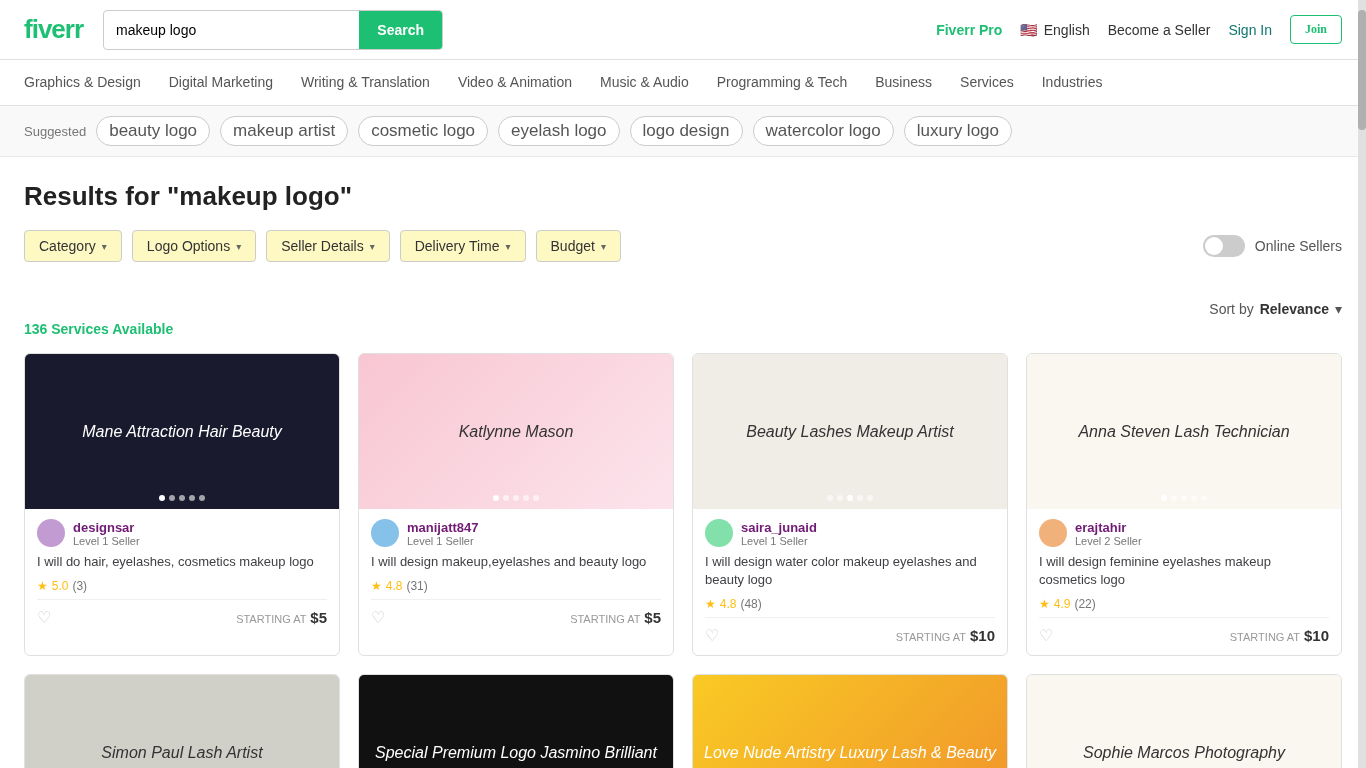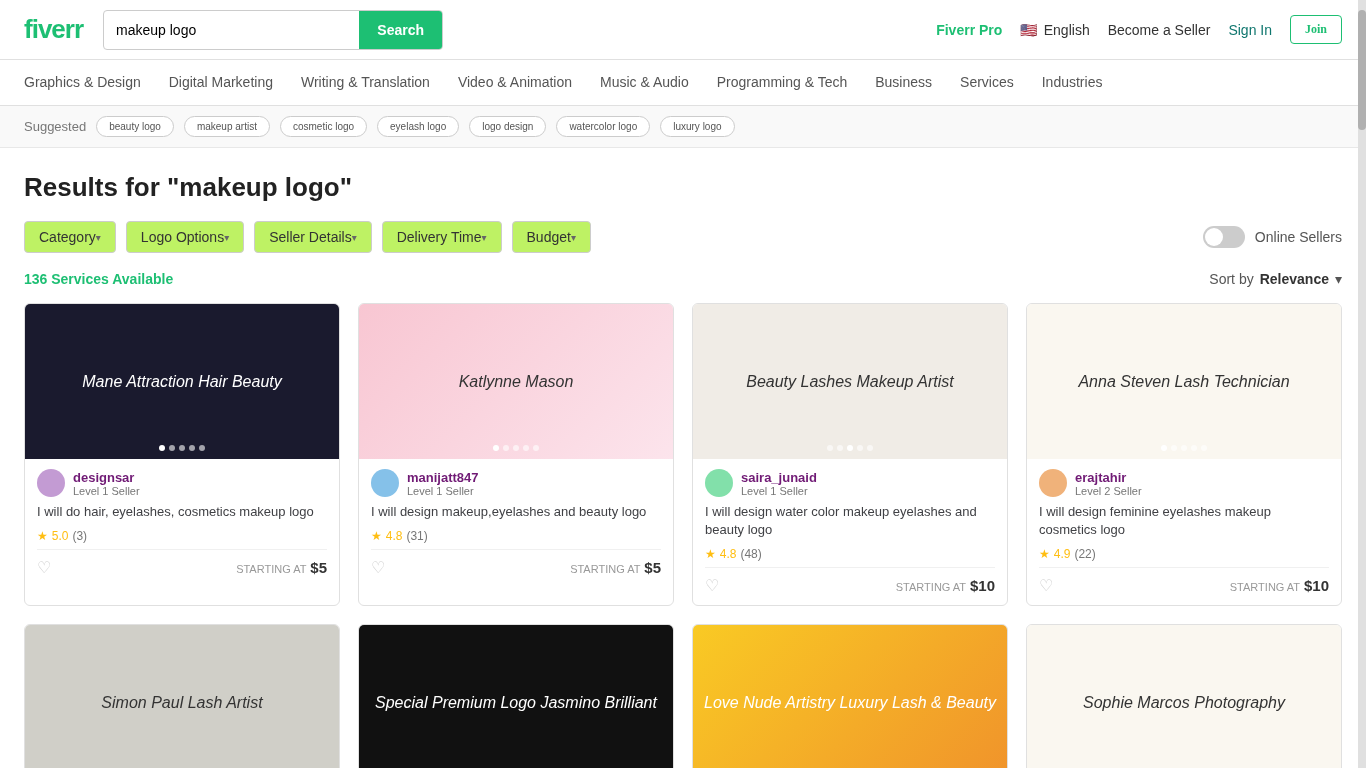--- a/index.html
+++ b/index.html
@@ -18,37 +18,37 @@
     .sign-in { font-size: 14px; cursor: pointer; color: #0f766e; }
     .join-btn { border: 1.5px solid #1dbf73; color: #1dbf73; background: #fff; padding: 6px 14px; border-radius: 4px; font-size: 12px; font-weight: 600; cursor: pointer; font-family: Liberation Serif, serif; }
 
     
     .nav { display: flex; align-items: center; padding: 0 24px; height: 46px; border-bottom: 1px solid #e0e0e0; background: #fff; gap: 28px; overflow-x: auto; }
     .nav-item { font-size: 14px; color: #555; cursor: pointer; white-space: nowrap; padding: 12px 0; border-bottom: 2px solid transparent; }
 
     
     .suggested-bar { display: flex; align-items: center; padding: 10px 24px; background: #f9f9f9; border-bottom: 1px solid #e8e8e8; gap: 10px; flex-wrap: wrap; }
     .suggested-label { font-size: 13px; color: #777; font-weight: 500; }
-    .tag { display: inline-block; padding: 4px 12px; border: 1px solid #ccc; border-radius: 20px; font-size: 10px; color: #555; cursor: pointer; background: #fff; }
+    .tag { display: inline-block; padding: 4px 12px; border: 1px solid #ccc; border-radius: 20px; font-size: 17px; color: #555; cursor: pointer; background: #fff; }
 
     
     .main { padding: 24px 24px 0 24px; }
     .results-title { font-size: 26px; font-weight: 700; color: #222; margin-bottom: 18px; }
 
     
     .filters { display: flex; align-items: center; gap: 10px; margin-bottom: 18px; flex-wrap: wrap; }
-    .filter-btn { display: flex; align-items: center; border: 1px solid #ccc; border-radius: 4px; padding: 7px 14px; font-size: 14px; color: #333; background: #bef264; cursor: pointer; white-space: nowrap; }
+    .filter-btn { display: flex; align-items: center; gap: 6px; border: 1px solid #ccc; border-radius: 4px; padding: 7px 14px; font-size: 14px; color: #333; background: #fef9c3; cursor: pointer; white-space: nowrap; }
     .chevron { font-size: 10px; color: #666; }
     .online-sellers { display: flex; align-items: center; gap: 10px; margin-left: auto; font-size: 14px; color: #555; }
     .toggle { width: 42px; height: 22px; background: #ccc; border-radius: 11px; cursor: pointer; position: relative; }
     .toggle-knob { width: 18px; height: 18px; background: #fff; border-radius: 50%; position: absolute; top: 2px; left: 2px; }
 
     
     .results-meta { display: flex; align-items: center; margin-bottom: 16px; }
-    .services-count { font-size: 14px; color: #666; }
+    .services-count { font-size: 14px; color: #666; margin-top: 41px; }
     .services-count span { color: #1dbf73; font-weight: 600; }
     .sort-by { margin-left: auto; display: flex; align-items: center; gap: 6px; font-size: 14px; color: #555; }
     .sort-by strong { color: #333; }
 
     
     .grid { display: grid; grid-template-columns: repeat(4, 1fr); gap: 18px; }
 
     
     .card { border: 1px solid #e0e0e0; border-radius: 6px; overflow: hidden; background: #fff; cursor: pointer; transition: box-shadow 0.2s; }
     .card-img { width: 100%; height: 155px; background: #f0f0f0; overflow: hidden; position: relative; }

